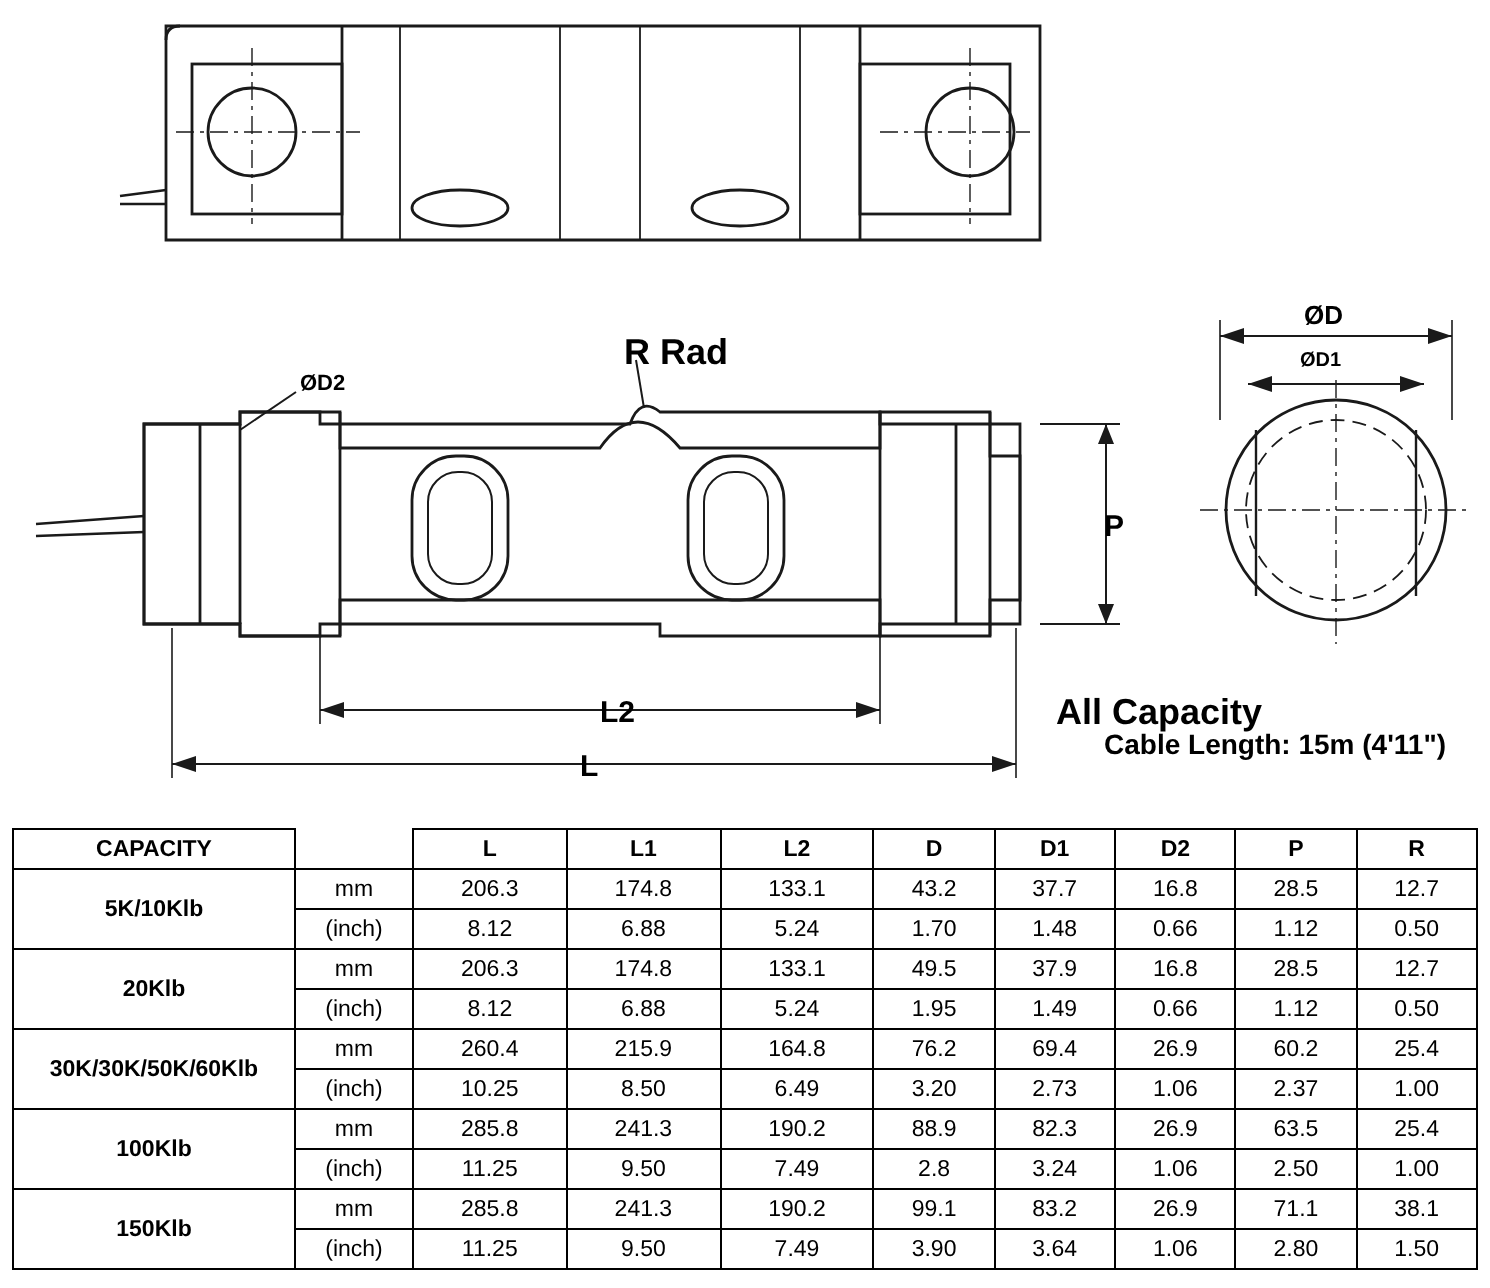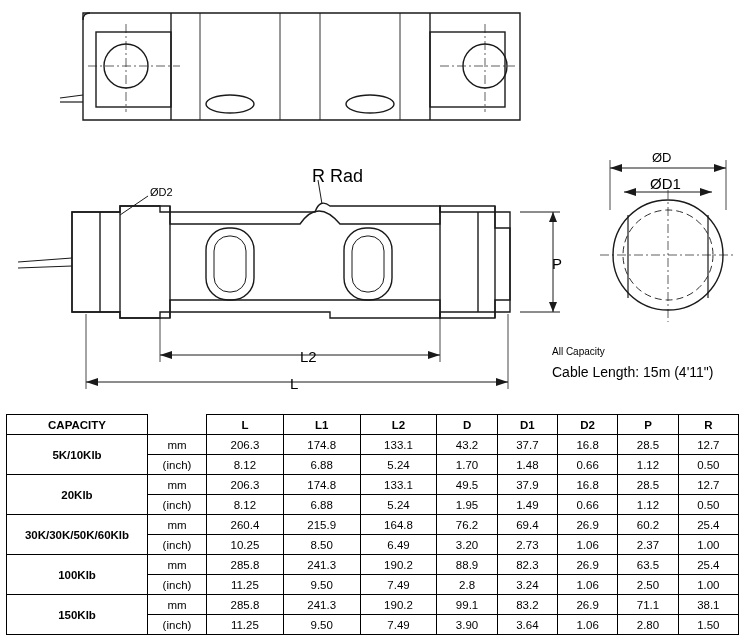--- a/index.html
+++ b/index.html
@@ -23,31 +23,31 @@
   .drawing {
     position: absolute;
     left: 0;
     top: 0;
     width: 745px;
     height: 410px;
   }
   .label {
     position: absolute;
     font-family: "Liberation Sans", sans-serif;
-    font-weight: normal;
+    font-weight: bold;
     white-space: nowrap;
   }
   .lbl-rrad  { left: 312px; top: 166px; font-size: 18px; }
   .lbl-od2   { left: 150px; top: 186px; font-size: 11px; }
   .lbl-od    { left: 652px; top: 150px; font-size: 13px; }
-  .lbl-od1   { left: 650px; top: 175px; font-size: 15px; }
+  .lbl-od1   { left: 650px; top: 175px; font-size: 10px; }
   .lbl-p     { left: 552px; top: 255px; font-size: 15px; }
   .lbl-l2    { left: 300px; top: 348px; font-size: 15px; }
   .lbl-l     { left: 290px; top: 375px; font-size: 15px; }
-  .lbl-cap1  { left: 552px; top: 346px; font-size: 10px; }
+  .lbl-cap1  { left: 528px; top: 346px; font-size: 18px; }
   .lbl-cap2  { left: 552px; top: 364px; font-size: 14px; }
 
   
   #spec-table {
     position: absolute;
     left: 6px;
     top: 414px;
     width: 733px;
     border-collapse: collapse;
     font-size: 11.5px;

